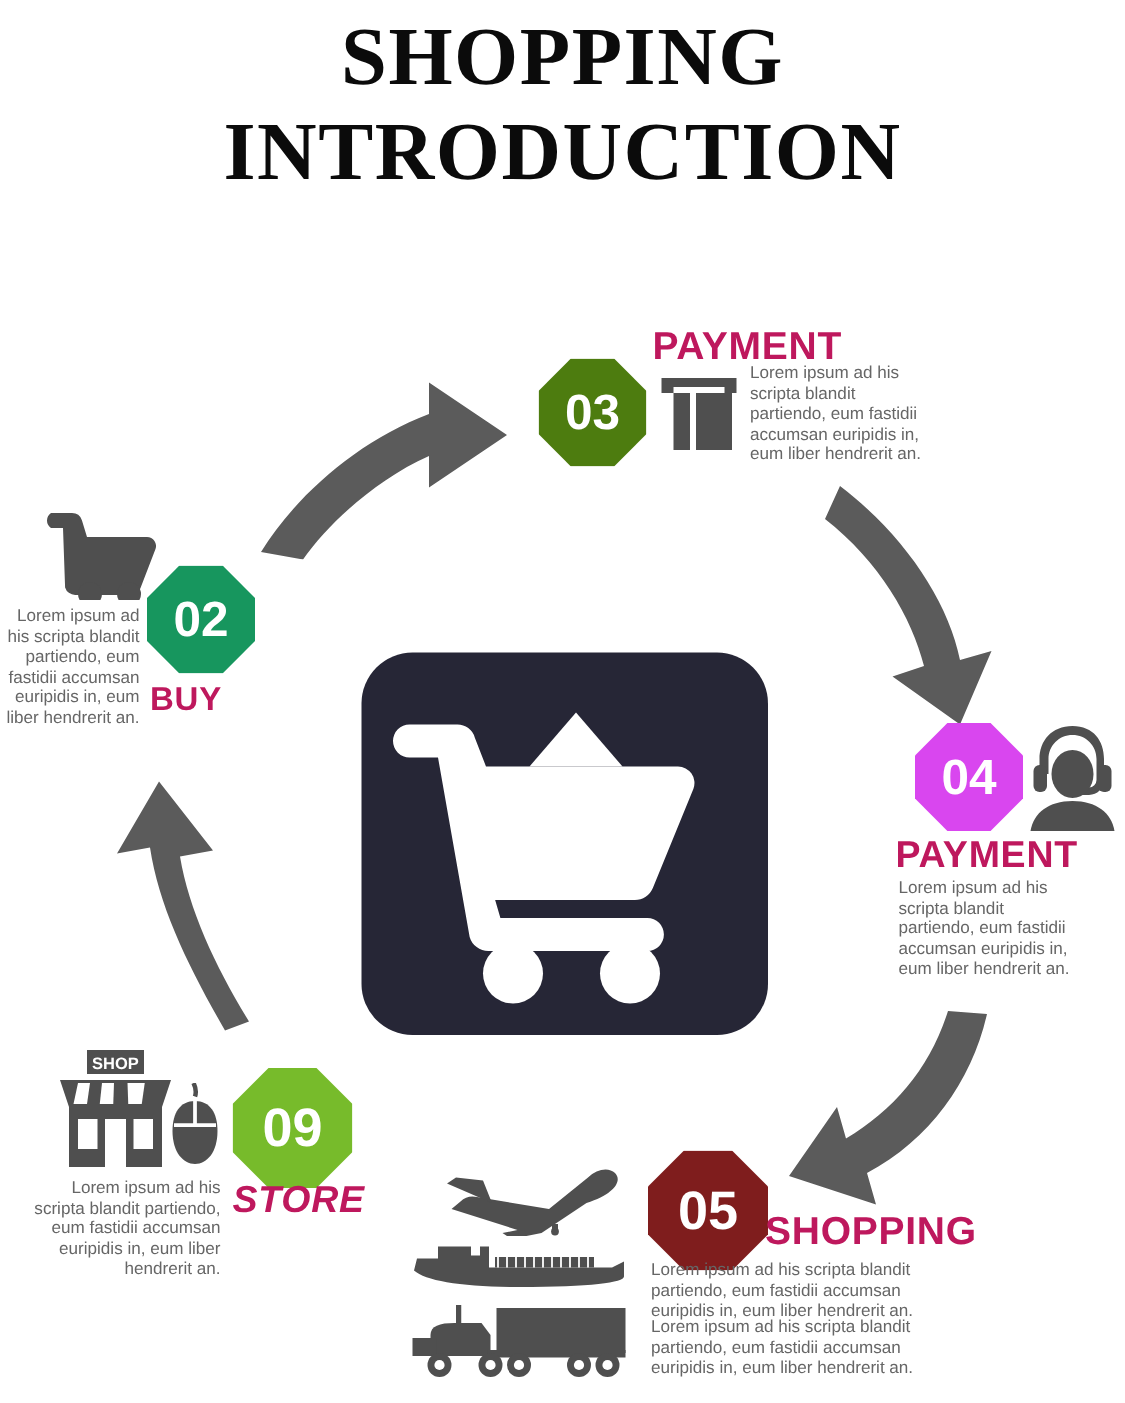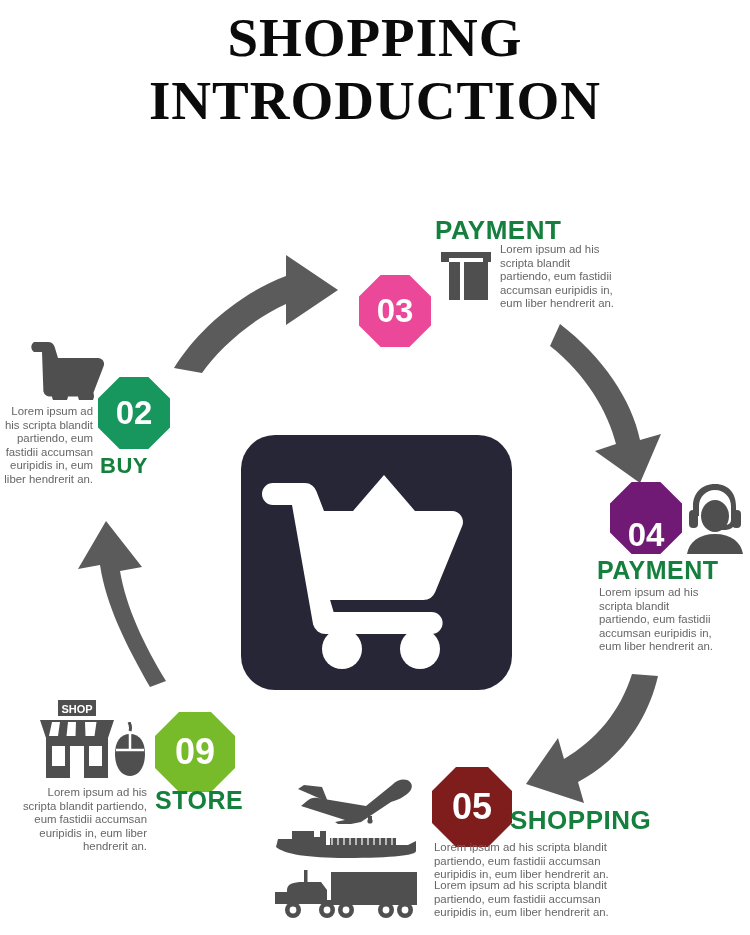--- a/index.html
+++ b/index.html
@@ -38,21 +38,21 @@
     font-size:33px;
     letter-spacing:0px;
   }
   .octa.big{width:80px;height:80px;font-size:36px;}
 
   
   .seclabel{
     position:absolute;
     font-family:"Liberation Sans", sans-serif;
     font-weight:bold;
-    color:#15803d;
+    color:#be185d;
     letter-spacing:0.5px;
     white-space:nowrap;
   }
   .body-text{
     position:absolute;
     font-family:"Liberation Sans", sans-serif;
     font-size:11.4px;
     line-height:13.6px;
     color:#666666;
   }
@@ -108,21 +108,21 @@
 
       <path d="M32 48 h32 a12 12 0 0 1 11.5 8.6 L 83 76 h 128 a11 11 0 0 1 10.3 14.8
                l -27 66 a13 13 0 0 1 -12.2 8.2 h -93 l 3.5 12 h 98 a11 11 0 0 1 0 22
                h -106 a13 13 0 0 1 -12.5 -9.4 L 51 70 h -19 a11 11 0 0 1 0 -22 Z" fill="#ffffff"></path>
 
       <circle cx="101" cy="214" r="20" fill="#ffffff"></circle>
       <circle cx="179" cy="214" r="20" fill="#ffffff"></circle>
     </svg>
   </div>
 
-  <div class="octa" style="left:359px;top:239px;background:#ec4899;margin-top:36px;">
+  <div class="octa" style="left:359px;top:239px;background:#4d7c0f;">
     <span>03</span>
   </div>
   <div class="seclabel" style="left:435px;top:215px;font-size:26px;">PAYMENT</div>
   <svg class="icon" style="left:437px;top:248px;" width="58" height="58" viewBox="0 0 58 58">
     <path d="M4 4 h50 v10 h-8 v-4 h-34 v4 h-8 Z" fill="#4f4f4f"></path>
     <rect x="12" y="14" width="11" height="38" fill="#4f4f4f"></rect>
     <rect x="27" y="14" width="24" height="38" fill="#4f4f4f"></rect>
   </svg>
   <div class="body-text ta-left" style="left:500px;top:243px;width:118px;">Lorem ipsum ad his scripta blandit partiendo, eum fastidii accumsan euripidis in, eum liber hendrerit an.</div>
 
@@ -132,21 +132,21 @@
              a6 6 0 0 1 0 -10 Z" fill="#4f4f4f"></path>
     <circle cx="38" cy="58" r="8" fill="#4f4f4f"></circle>
     <circle cx="64" cy="58" r="8" fill="#4f4f4f"></circle>
   </svg>
   <div class="body-text ta-right" style="left:0px;top:405px;width:93px;">Lorem ipsum ad his scripta blandit partiendo, eum fastidii accumsan euripidis in, eum liber hendrerit an.</div>
   <div class="octa" style="left:98px;top:377px;background:#17965e;">
     <span>02</span>
   </div>
   <div class="seclabel" style="left:100px;top:453px;font-size:22px;">BUY</div>
 
-  <div class="octa" style="left:610px;top:482px;background:#701a75;align-items:flex-end;">
+  <div class="octa" style="left:610px;top:482px;background:#d946ef;">
     <span>04</span>
   </div>
   <svg class="icon" style="left:685px;top:482px;" width="60" height="72" viewBox="0 0 60 72">
     <path d="M30 2 C 16 2, 8 12, 8 24 v10 h6 v-10 c0-9 7-16 16-16 s16 7 16 16 v14
              a5 5 0 0 1 -5 5 h-6 v5 h6 a10 10 0 0 0 10 -10 v-14 C 51 12, 44 2, 30 2 Z" fill="#4f4f4f"></path>
     <rect x="4" y="28" width="9" height="18" rx="4" fill="#4f4f4f"></rect>
     <rect x="47" y="28" width="9" height="18" rx="4" fill="#4f4f4f"></rect>
     <ellipse cx="30" cy="34" rx="14" ry="16" fill="#4f4f4f"></ellipse>
     <path d="M30 52 C 14 52, 4 60, 2 72 h56 C 56 60, 46 52, 30 52 Z" fill="#4f4f4f"></path>
   </svg>
@@ -172,21 +172,21 @@
     <path d="M16 0 c2 4 2 6 1 9" stroke="#4f4f4f" stroke-width="3" fill="none"></path>
     <path d="M17 12 C 7 12, 2 20, 2 32 C 2 46, 9 54, 17 54 C 25 54, 32 46, 32 32
              C 32 20, 27 12, 17 12 Z" fill="#4f4f4f"></path>
     <path d="M17 12 v16" stroke="#ffffff" stroke-width="2.5"></path>
     <path d="M3 28 h28" stroke="#ffffff" stroke-width="2.5"></path>
   </svg>
   <div class="octa big" style="left:155px;top:712px;background:#77bb2b;">
     <span>09</span>
   </div>
   <div class="body-text ta-right" style="left:20px;top:786px;width:127px;">Lorem ipsum ad his scripta blandit partiendo, eum fastidii accumsan euripidis in, eum liber hendrerit an.</div>
-  <div class="seclabel" style="left:155px;top:786px;font-size:25px;">STORE</div>
+  <div class="seclabel" style="left:155px;top:786px;font-size:25px;font-style:italic;">STORE</div>
 
   <svg class="icon" style="left:288px;top:776px;" width="130" height="48" viewBox="0 0 130 48">
     <path d="M122 6 C 118 2, 110 3, 104 9 L 78 30 L 30 22 C 26 21, 22 22, 19 25
              l -6 5 l 44 14 l -10 2 l 6 4 l 20 -4 l 30 -20 C 122 20, 127 11, 122 6 Z" fill="#4f4f4f"></path>
     <path d="M34 11 L 16 9 L 10 13 L 40 26 Z" fill="#4f4f4f"></path>
     <rect x="58" y="42" width="4" height="5" fill="#4f4f4f"></rect>
     <rect x="80" y="40" width="4" height="5" fill="#4f4f4f"></rect>
     <circle cx="60" cy="47" r="2.6" fill="#4f4f4f"></circle>
     <circle cx="82" cy="45" r="2.6" fill="#4f4f4f"></circle>
   </svg>

